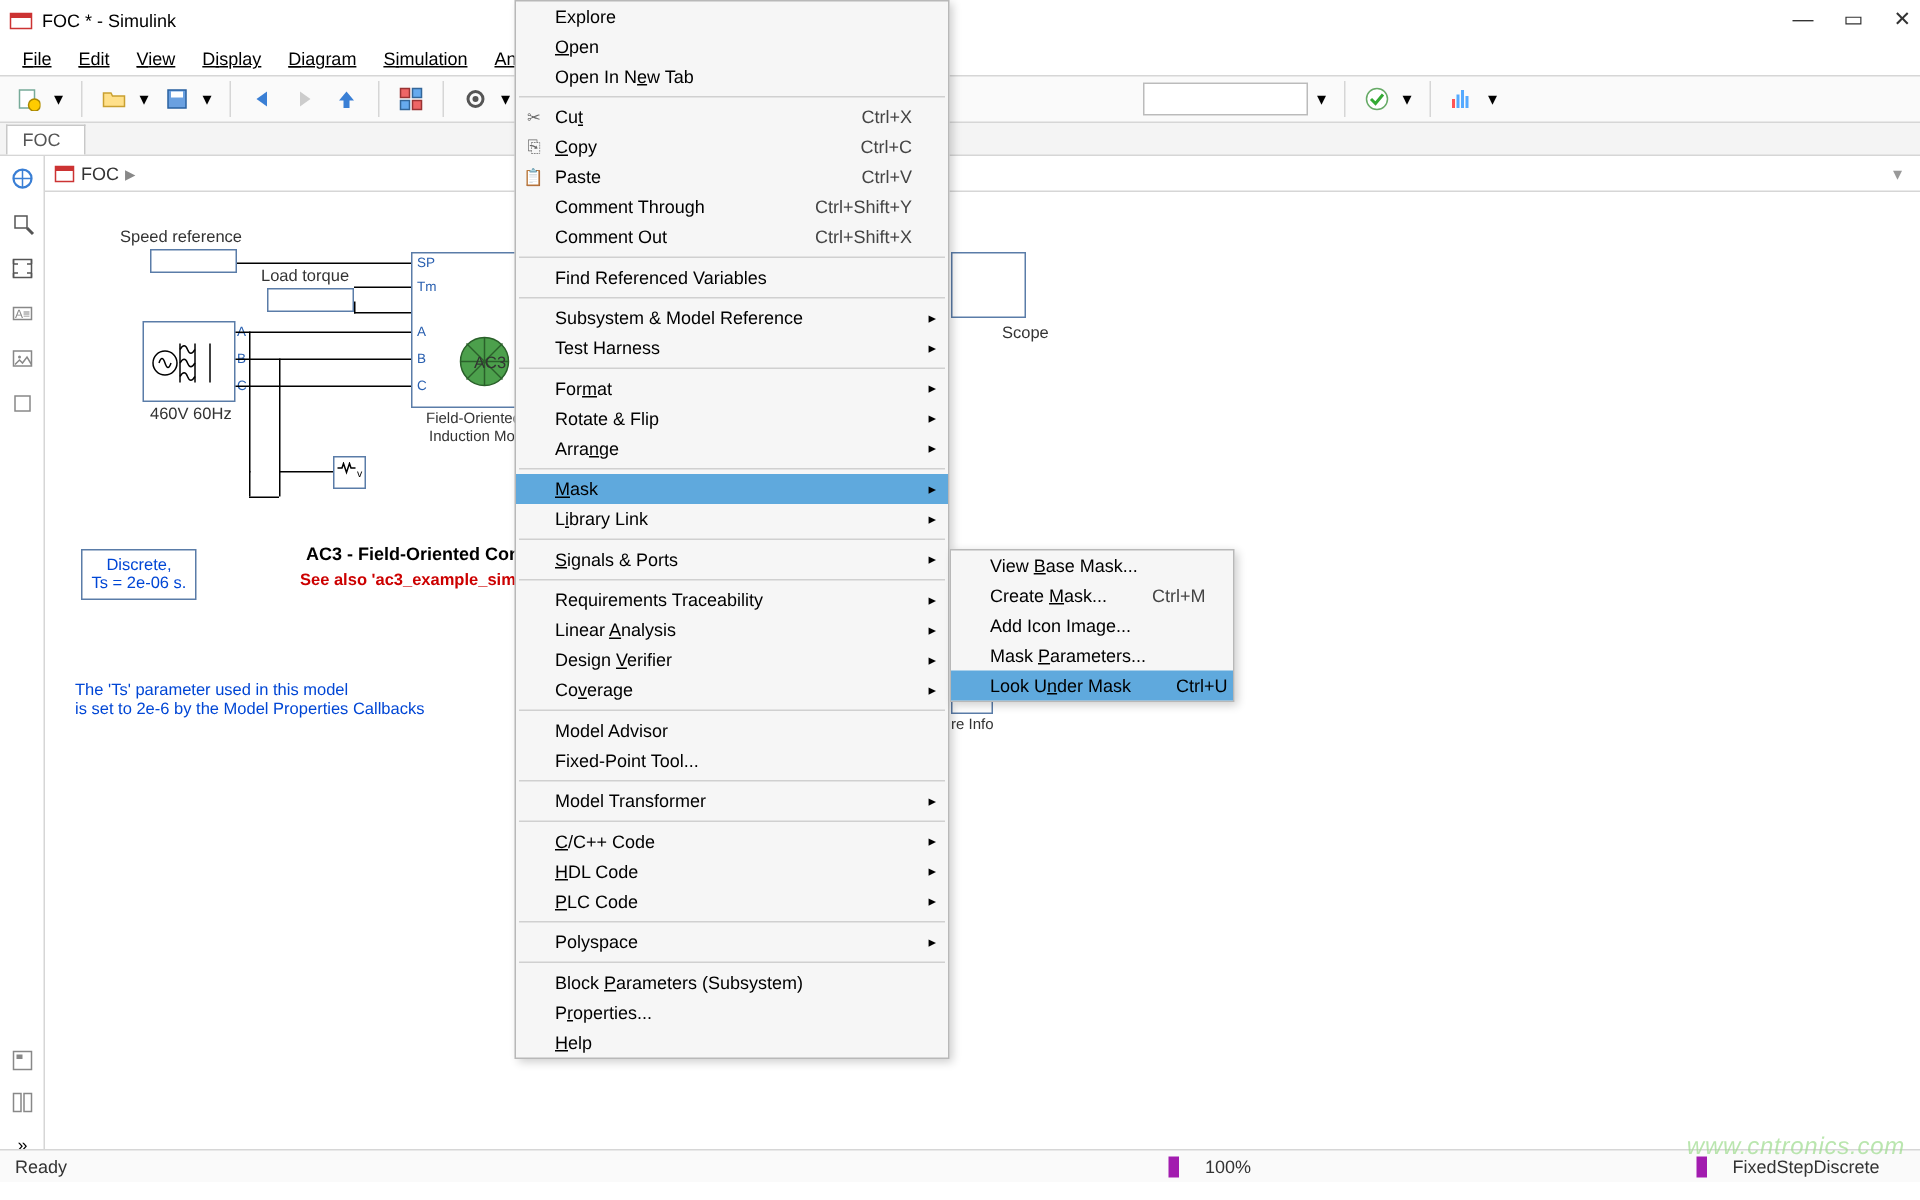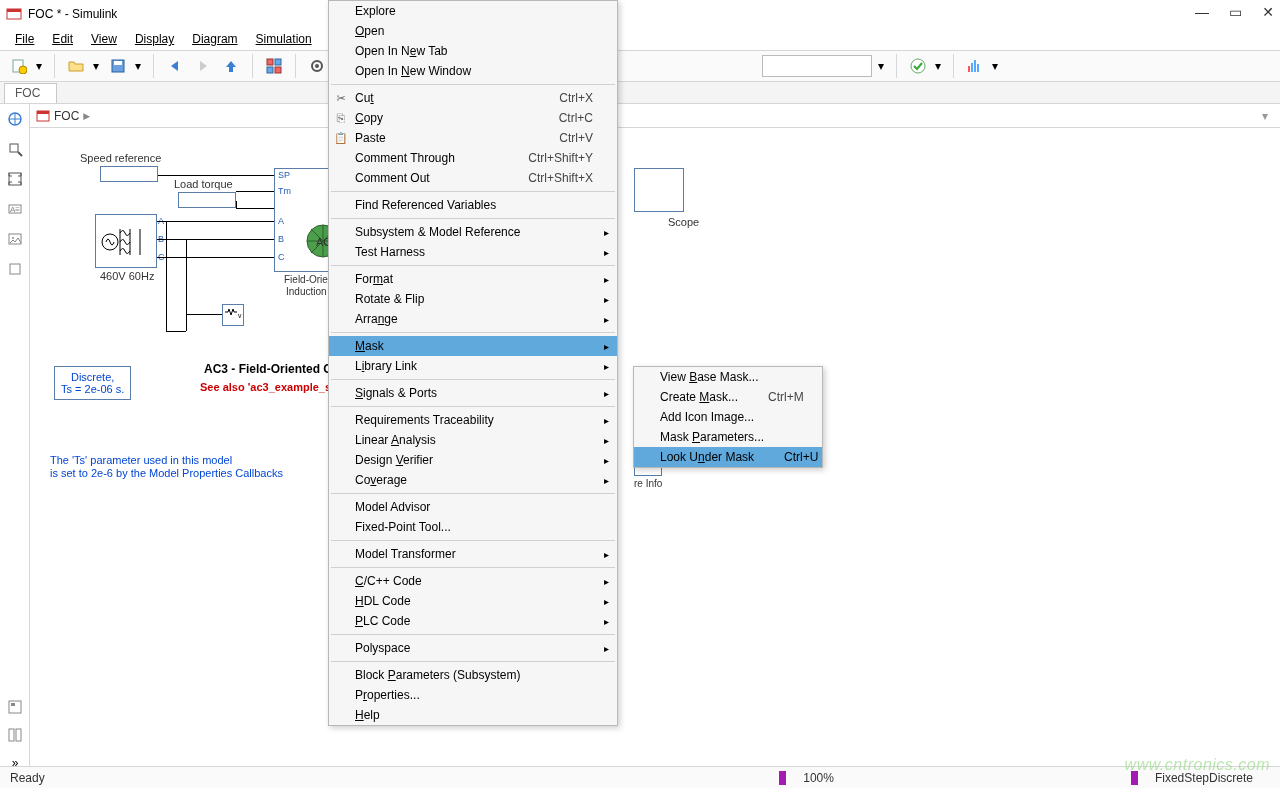--- a/index.html
+++ b/index.html
@@ -337,32 +337,29 @@
 
       <div class="note-text" style="left:20px; top:282px;">The 'Ts' parameter used in this model</div>
       <div class="note-text" style="left:20px; top:295px;">is set to 2e-6  by the Model Properties Callbacks</div>
 
       <div class="model-title" style="left:174px; top:234px;">AC3 - Field-Oriented Contr</div>
       <div class="see-also" style="left:170px; top:253px;">See also 'ac3_example_simplif</div>
     </div>
   </div>
 </div>
 
-<div class="context-menu" id="cm-main" style="left:328px; top:0px; width:290px;">
+<div class="context-menu" id="cm-main" style="left:343px; top:0px; width:290px;">
     <div class="cm-item">
       <span>Explore</span>
     </div>
     <div class="cm-item">
       <span><u>O</u>pen</span>
     </div>
     <div class="cm-item">
       <span>Open In N<u>e</u>w Tab</span>
-    </div>
-    <div class="cm-item">
-      <span>Open In <u>N</u>ew Window</span>
     </div>
     <div class="cm-sep"></div>
     <div class="cm-item">
       <span class="cm-icon">✂</span>
       <span>Cu<u>t</u></span>
       <span class="sc">Ctrl+X</span>
     </div>
     <div class="cm-item">
       <span class="cm-icon">⎘</span>
       <span><u>C</u>opy</span>

